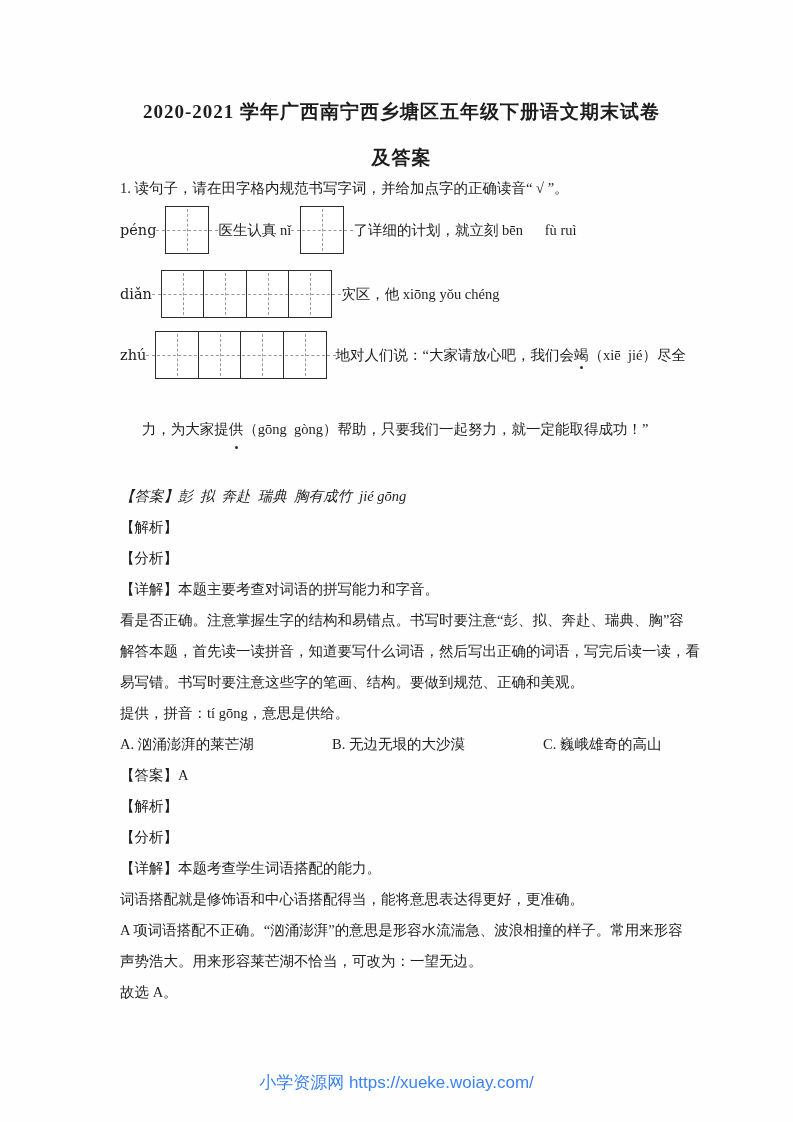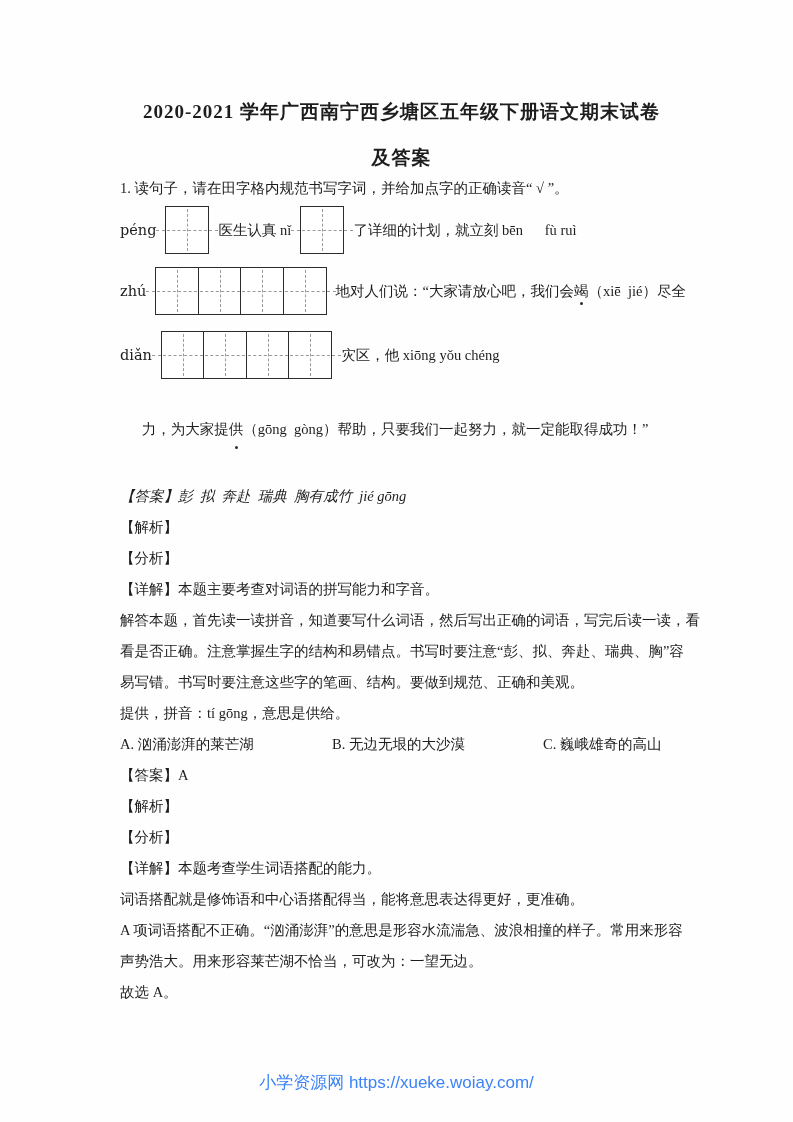--- a/index.html
+++ b/index.html
@@ -88,50 +88,50 @@
       <span class="dash"></span>
       <span>医生认真 nǐ</span>
       <span class="dash"></span>
       <span class="tzg-group">
         <span class="tzg"></span>
       </span>
       <span class="dash"></span>
       <span>了详细的计划，就立刻 bēn      fù ruì</span>
     </div>
 
+    <div class="grid-row row-b">
+      <span class="pinyin">diǎn</span>
+      <span class="dash"></span>
+      <span class="tzg-group">
+        <span class="tzg"></span><span class="tzg"></span><span class="tzg"></span><span class="tzg"></span>
+      </span>
+      <span class="dash"></span>
+      <span>灾区，他 xiōng yǒu chéng</span>
+    </div>
+
     <div class="grid-row row-c">
       <span class="pinyin">zhú</span>
       <span class="dash"></span>
       <span class="tzg-group">
         <span class="tzg"></span><span class="tzg"></span><span class="tzg"></span><span class="tzg"></span>
       </span>
       <span class="dash"></span>
       <span>地对人们说：“大家请放心吧，我们会</span><span class="dotted">竭</span><span>（xiē  jié）尽全</span>
     </div>
 
-    <div class="grid-row row-b">
-      <span class="pinyin">diǎn</span>
-      <span class="dash"></span>
-      <span class="tzg-group">
-        <span class="tzg"></span><span class="tzg"></span><span class="tzg"></span><span class="tzg"></span>
-      </span>
-      <span class="dash"></span>
-      <span>灾区，他 xiōng yǒu chéng</span>
-    </div>
-
     <div class="line cont-line">
       <span>力，为大家提</span><span class="dotted">供</span><span>（gōng  gòng）帮助，只要我们一起努力，就一定能取得成功！”</span>
     </div>
 
     <div class="line tail">【答案】彭  拟  奔赴  瑞典  胸有成竹  jié gōng</div>
     <div class="line">【解析】</div>
     <div class="line">【分析】</div>
     <div class="line">【详解】本题主要考查对词语的拼写能力和字音。</div>
+    <div class="line">看是否正确。注意掌握生字的结构和易错点。书写时要注意“彭、拟、奔赴、瑞典、胸”容</div>
     <div class="line">解答本题，首先读一读拼音，知道要写什么词语，然后写出正确的词语，写完后读一读，看</div>
-    <div class="line">看是否正确。注意掌握生字的结构和易错点。书写时要注意“彭、拟、奔赴、瑞典、胸”容</div>
     <div class="line">易写错。书写时要注意这些字的笔画、结构。要做到规范、正确和美观。</div>
     <div class="line">提供，拼音：tí gōng，意思是供给。</div>
 
     <div class="line opt-line">
       <span class="opt opt-a">A. 汹涌澎湃的莱芒湖</span>
       <span class="opt opt-b">B. 无边无垠的大沙漠</span>
       <span class="opt opt-c">C. 巍峨雄奇的高山</span>
     </div>
     <div class="line">【答案】A</div>
     <div class="line">【解析】</div>

